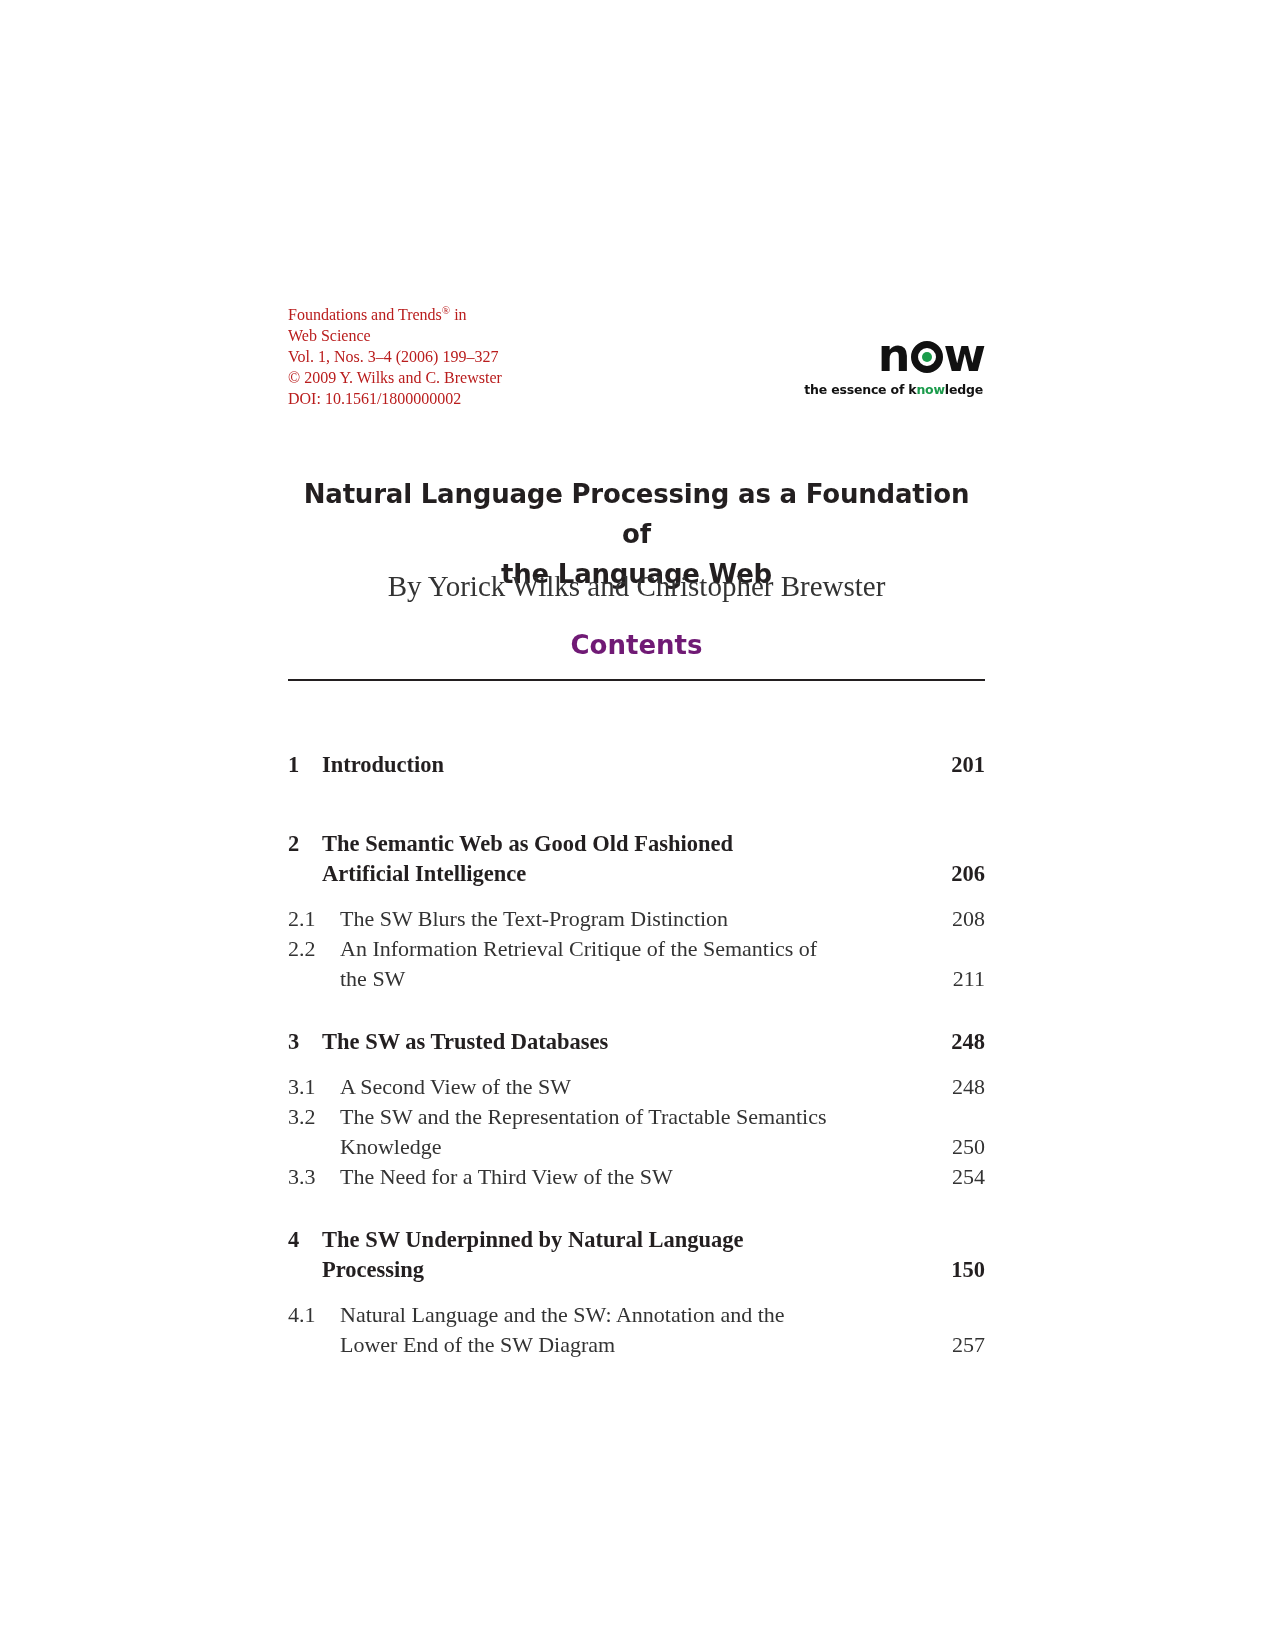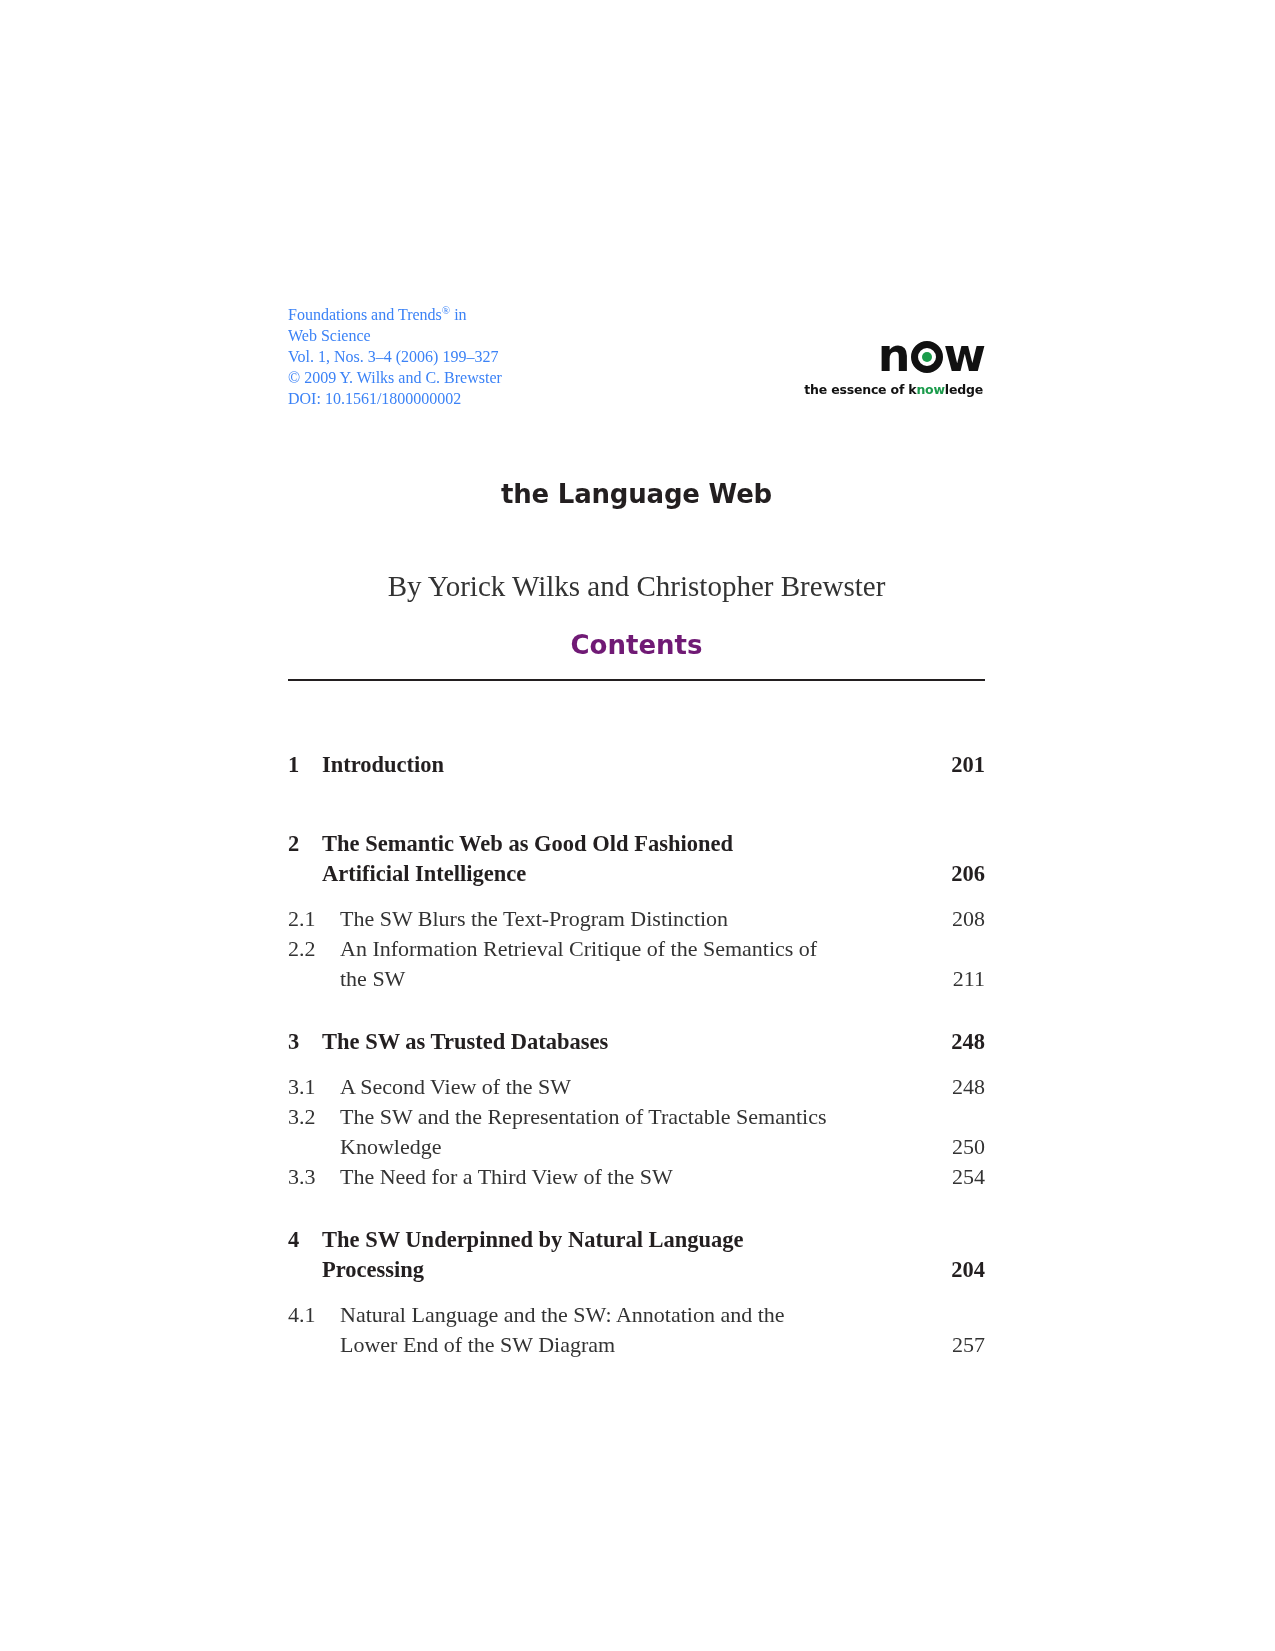--- a/index.html
+++ b/index.html
@@ -1,18 +1,18 @@
 <!DOCTYPE html>
 <html><head>
 <meta charset="utf-8">
 <style>
   html, body { margin:0; padding:0; background:#ffffff; }
   body { width:1275px; height:1651px; position:relative; overflow:hidden; color:#231f20; }
 
-  .pubinfo { position:absolute; left:288px; top:300px; font-family:"Liberation Serif", serif; font-size:16px; line-height:20.8px; color:#3b82f6; }
+  .pubinfo { position:absolute; left:288px; top:300px; font-family:"Liberation Serif", serif; font-size:16px; line-height:20.8px; color:#b91c1c; }
   .pubinfo sup { font-size:11px; }
 
   .logo { position:absolute; left:810px; top:332px; width:175px; height:72px; }
   .logo-word { position:absolute; right:0; top:0; font-family:"DejaVu Sans", sans-serif; font-weight:bold; font-size:46px; line-height:46px; letter-spacing:-1px; color:#111; }
   .logo-o { display:inline-block; width:32px; height:32px; border:7px solid #111; border-radius:50%; box-sizing:border-box; background:#fff; position:relative; vertical-align:-2px; margin:0 1px; }
   .logo-o::after { content:""; position:absolute; left:4px; top:4px; width:10px; height:10px; border-radius:50%; background:#1a9b4b; }
   .logo-tag { position:absolute; right:2px; top:50px; font-family:"DejaVu Sans", sans-serif; font-weight:bold; font-size:12.5px; color:#111; white-space:nowrap; letter-spacing:-0.2px; }
   .logo-tag .green { color:#1a9b4b;margin-top:8px; }
 
   .title { position:absolute; left:288px; width:697px; top:474px; text-align:center; font-family:"DejaVu Sans", sans-serif; font-weight:bold; font-size:26px; line-height:40px; color:#231f20; letter-spacing:-0.2px; }
@@ -40,20 +40,21 @@
   <div>© 2009 Y. Wilks and C. Brewster</div>
   <div>DOI: 10.1561/1800000002</div>
 </div>
 
 <div class="logo">
   <div class="logo-word"><span>n</span><span class="logo-o"></span><span>w</span></div>
   <div class="logo-tag"><span>the essence of k</span><span class="green">now</span><span>ledge</span></div>
 </div>
 
 <div class="title">
+  <div>Natural Language Processing as a Foundation of</div>
   <div>the Language Web</div>
 </div>
 
 <div class="authors">By Yorick Wilks and Christopher Brewster</div>
 
 <div class="contents-h">Contents</div>
 <div class="rule"></div>
 
 <div class="toc" style="top:0;">
 
@@ -113,21 +114,21 @@
     <span class="txt">The Need for a Third View of the SW</span>
     <span class="pg">254</span>
   </div>
 
   <div class="row chap" style="top:1225px;">
     <span class="num">4</span>
     <span class="txt">The SW Underpinned by Natural Language</span>
   </div>
   <div class="row chap" style="top:1255px;">
     <span class="txt">Processing</span>
-    <span class="pg">204</span>
+    <span class="pg">150</span>
   </div>
 
   <div class="row sec" style="top:1300px;">
     <span class="num">4.1</span>
     <span class="txt">Natural Language and the SW: Annotation and the</span>
   </div>
   <div class="row sec" style="top:1330px;">
     <span class="txt">Lower End of the SW Diagram</span>
     <span class="pg">257</span>
   </div>

